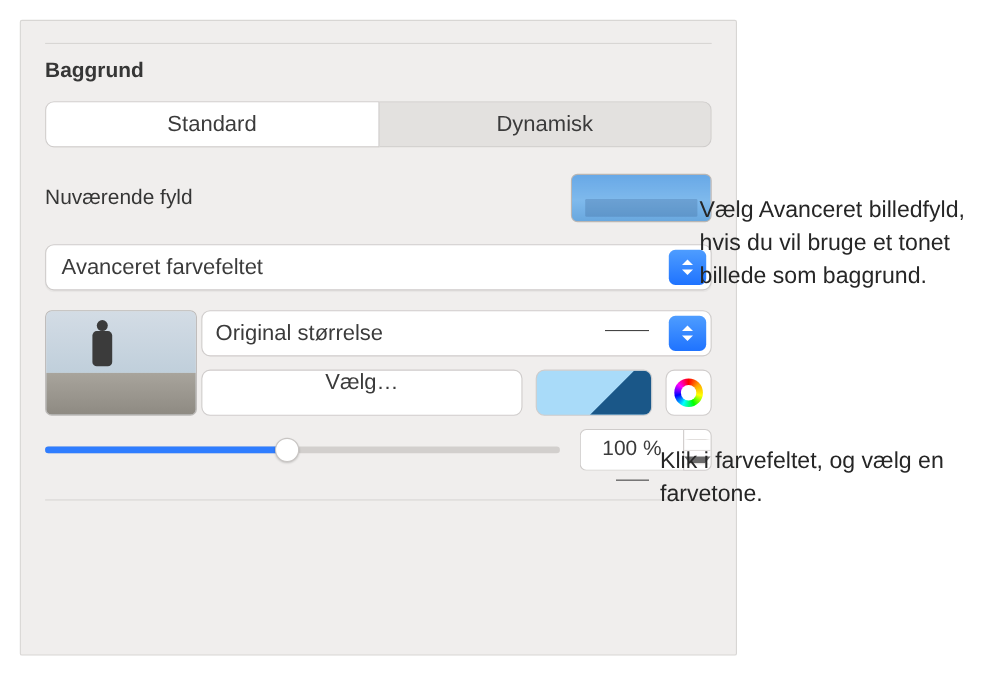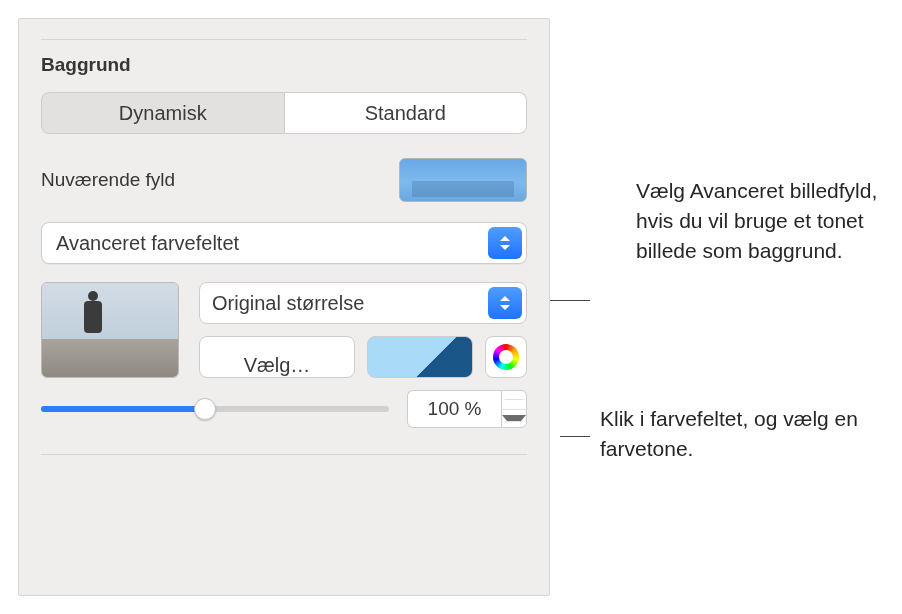--- a/index.html
+++ b/index.html
@@ -8,21 +8,21 @@
       background: #fff;
       width: 902px;
       height: 614px;
       position: relative;
       overflow: hidden;
     }
     .panel {
       position: absolute;
       left: 18px;
       top: 18px;
-      width: 532px;
+      width: 652px;
       height: 578px;
       background: #f0eeed;
       border: 1px solid #d8d6d4;
       border-radius: 2px;
       padding: 20px 22px;
     }
     .hr-top {
       border-top: 1px solid #d8d6d4;
       margin-bottom: 14px;
     }
@@ -126,21 +126,21 @@
     .caret-up, .caret-down {
       width: 0; height: 0;
       border-left: 5px solid transparent;
       border-right: 5px solid transparent;
     }
     .caret-up { border-bottom: 5px solid #fff; margin-bottom: 2px; }
     .caret-down { border-top: 5px solid #fff; margin-top: 2px; }
 
     .row-img {
       display: flex;
-      gap: 20px;
+      gap: 4px;
       margin-bottom: 12px;
       align-items: stretch;
     }
     .img-well {
       width: 138px;
       height: 96px;
       border: 1px solid #bcb9b7;
       border-radius: 6px;
       background: #dfe5ea;
       overflow: hidden;
@@ -189,21 +189,21 @@
       display: flex;
       gap: 12px;
     }
     .btn-choose {
       flex: 1;
       height: 42px;
       background: #fff;
       border: 1px solid #cfcccb;
       border-radius: 8px;
       display: flex;
-      align-items: flex-end;
+      align-items: flex-start;
       justify-content: center;
       font-size: 20px;
       color: #3b3b3b;
     }
     .color-well {
       width: 106px;
       height: 42px;
       border: 1px solid #cfcccb;
       border-radius: 8px;
       position: relative;
@@ -343,25 +343,25 @@
   </style>
 </head>
 <body>
 
 <div class="panel">
   <div class="hr-top"></div>
 
   <div class="section-title">Baggrund</div>
 
   <div class="segmented">
+    <div class="seg active">
+      <span>Standard</span>
+    </div>
     <div class="seg">
       <span>Dynamisk</span>
-    </div>
-    <div class="seg active">
-      <span>Standard</span>
     </div>
   </div>
 
   <div class="row-current">
     <div class="label-current">Nuværende fyld</div>
     <div class="thumb-current">
       <div class="tint"></div>
     </div>
   </div>
 

